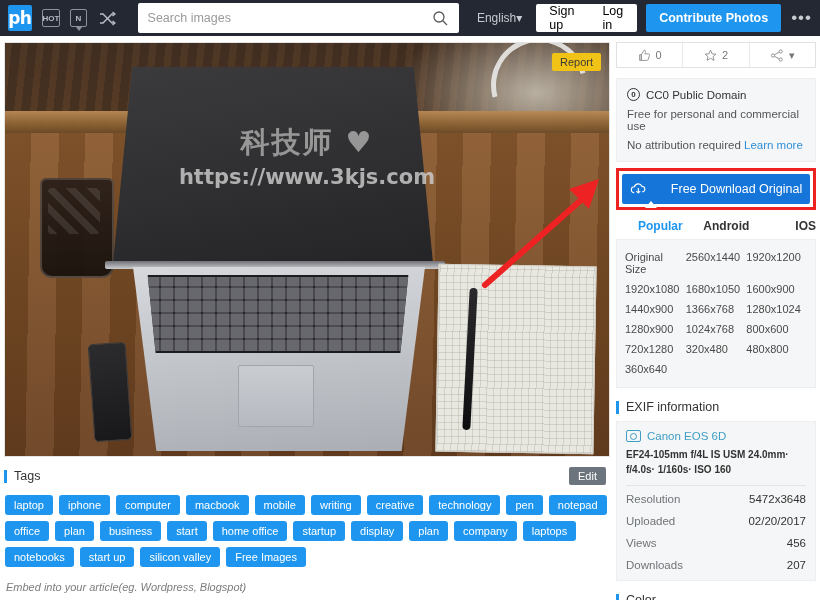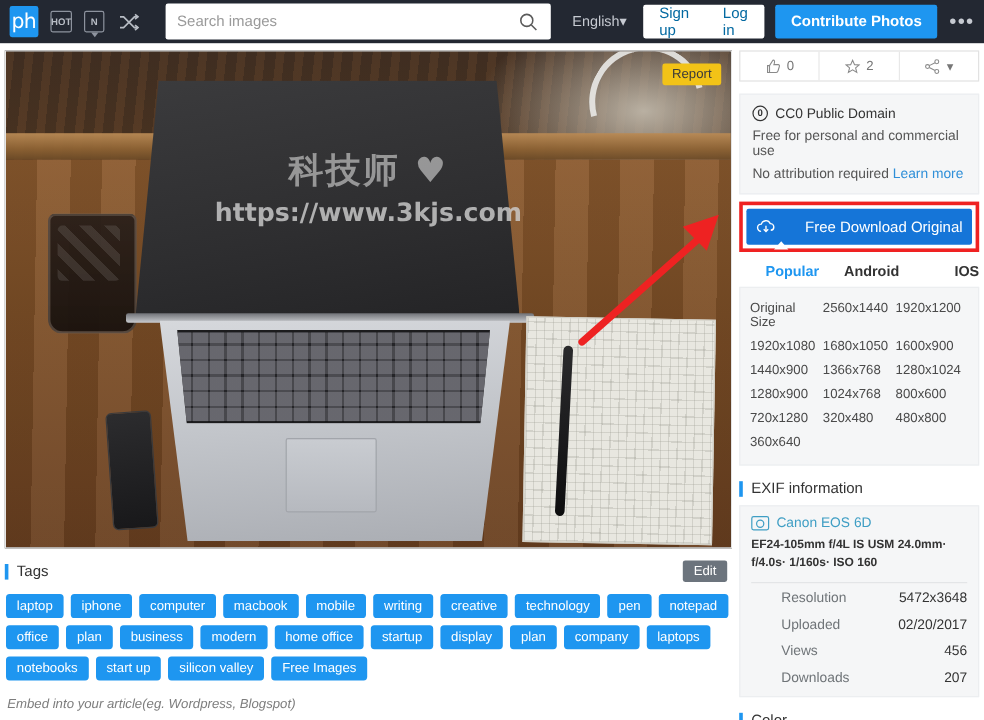--- a/index.html
+++ b/index.html
@@ -18,21 +18,21 @@
     background: #232832;
     display: flex;
     align-items: center;
     padding: 0 8px;
     position: relative;
   }
   .logo {
     width: 30px; height: 26px;
     background: #1e96f0;
     color: #fff;
-    font-weight: normal;
+    font-weight: bold;
     font-size: 17px;
     display: flex; align-items: center; justify-content: center;
     letter-spacing: -0.5px;
     border-radius: 2px;
     font-family: "DejaVu Sans", sans-serif;
   }
   .nav-icon {
     margin-left: 10px;
     width: 20px; height: 18px;
     border: 1.3px solid #8d939e;
@@ -93,21 +93,21 @@
     margin-left: 14px;
     display: flex;
     background: #fff;
     height: 28px;
     border-radius: 2px;
     overflow: hidden;
   }
   .auth-group a {
     display: flex; align-items: center;
     padding: 12px 13px;
-    color: #0369a1;
+    color: #000000;
     font-size: 12.5px;
     text-decoration: none;
     cursor: pointer;
   }
   .contribute-btn {
     margin-left: 9px;
     background: #1e96f0;
     color: #fff;
     height: 28px;
     display: flex; align-items: center;
@@ -439,21 +439,20 @@
   .cam-icon::after{content:"";width:5px;height:5px;border:1.2px solid #3f9ec4;border-radius:50%;}
   .lens-line {
     font-size:10px; color:#333; font-weight:bold;
     margin-top:6px; line-height:1.45;
   }
   .exif-divider { height:1px; background:#e3e5e7; margin: 8px 0 2px 0; }
   .exif-row {
     display:flex; justify-content:space-between;
     font-size:11.5px;
     padding: 5px 0;
-    margin-left: 25px;
   }
   .exif-k { color:#6f7478; }
   .exif-v { color:#333; }
 </style>
 </head>
 <body>
 
 <div class="header">
   <div class="logo">ph</div>
   <div class="nav-icon">HOT</div>
@@ -539,21 +538,21 @@
         <div class="tag">macbook</div>
         <div class="tag">mobile</div>
         <div class="tag">writing</div>
         <div class="tag">creative</div>
         <div class="tag">technology</div>
         <div class="tag">pen</div>
         <div class="tag">notepad</div>
         <div class="tag">office</div>
         <div class="tag">plan</div>
         <div class="tag">business</div>
-        <div class="tag">modern</div>
+        <div class="tag">start</div>
         <div class="tag">home office</div>
         <div class="tag">startup</div>
         <div class="tag">display</div>
         <div class="tag">plan</div>
         <div class="tag">company</div>
         <div class="tag">laptops</div>
         <div class="tag">notebooks</div>
         <div class="tag">start up</div>
         <div class="tag">silicon valley</div>
         <div class="tag">Free Images</div>

